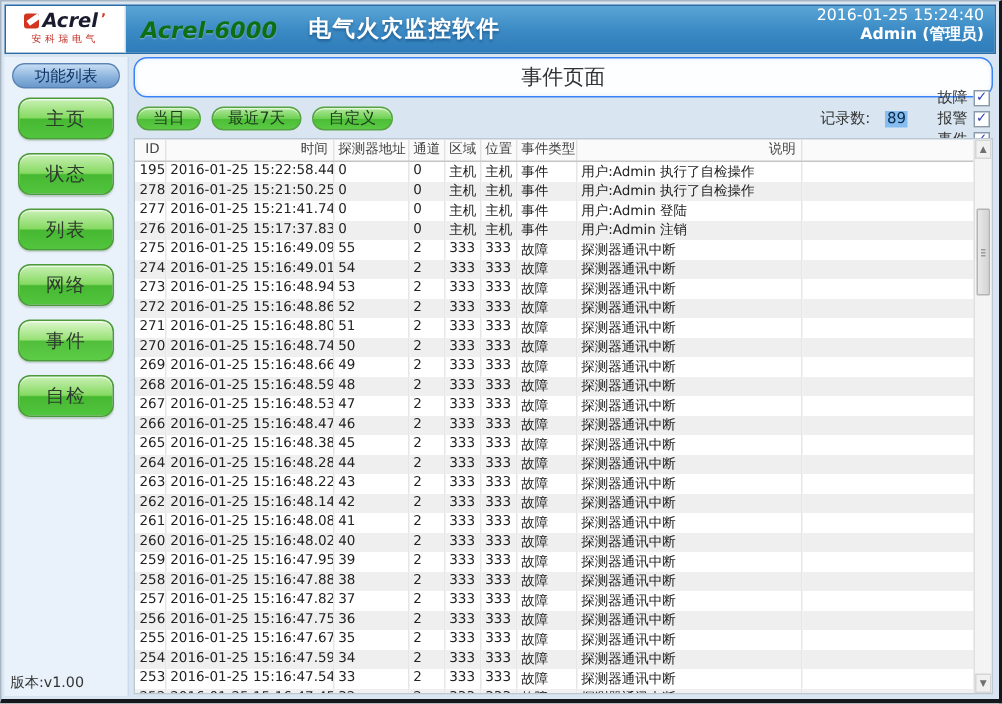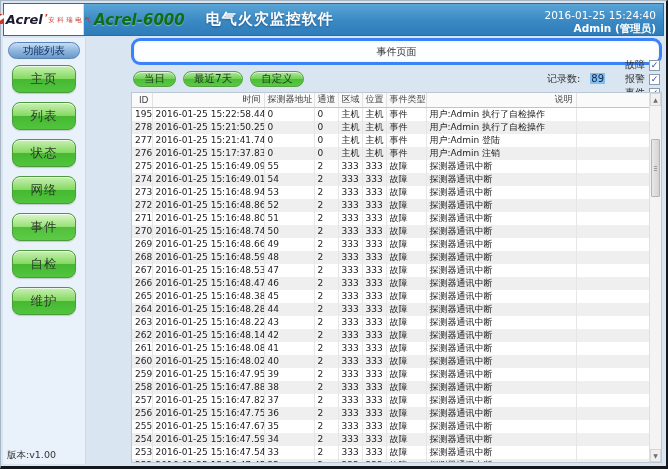--- a/index.html
+++ b/index.html
@@ -15,21 +15,21 @@
     background:#d9e6f2; padding:2px;
     display:flex; flex-direction:column;
   }
   
   .titlebar{
     height:33px; flex:0 0 33px; display:flex; align-items:stretch;
     background:linear-gradient(180deg,#5aa5d6 0%,#3a89c4 55%,#2e7cba 100%);
     border:1px solid #2a6ca6;
   }
   .logo-box{
-    width:80px; background:#ffffff; display:flex; 
+    width:80px; background:#ffffff; display:flex; flex-direction:column;
     align-items:center; justify-content:center; border-right:1px solid #cfdce8;
   }
   .brand-row{ display:flex; align-items:flex-start; gap:2px; }
   .logo-mark{
     width:10px; height:10px; background:#d23420; border-radius:2px;
     position:relative; overflow:hidden; margin-top:1px;
   }
   .logo-mark::after{
     content:""; position:absolute; left:2px; top:2px; width:9px; height:4px;
     background:#ffffff; transform:rotate(-35deg);
@@ -40,27 +40,27 @@
   .app-title{ flex:1; display:flex; align-items:center; padding-left:10px; gap:21px; white-space:nowrap;}
   .app-name{
     font-size:15px; font-weight:bold; font-style:italic; color:#0d6e12;
     text-shadow:0 1px 1px rgba(255,255,255,.35);
   }
   .app-subtitle{
     font-size:15px; font-weight:bold; color:#ffffff;
     text-shadow:0 1px 2px rgba(0,40,80,.45); letter-spacing:1px;
   }
   .header-right{
-    display:flex; flex-direction:column; justify-content:flex-end; align-items:flex-end;
+    display:flex; flex-direction:column; justify-content:flex-start; align-items:flex-end;
     padding-right:7px; color:#ffffff; line-height:1.25;
   }
   .header-datetime{ font-size:10.5px; }
   .header-user{ font-size:10.5px; font-weight:bold; }
   
-  .main-row{ flex:1; display:flex; min-height:0; margin-top:2px;gap:42px; }
+  .main-row{ flex:1; display:flex; min-height:0; margin-top:2px; }
   .sidebar{
     width:83px; flex:0 0 83px; background:#e9f1fa; position:relative;
     border-right:1px solid #c9dbec; padding-top:3px;
   }
   .func-pill{
     width:72px; height:17px; margin:1px auto 6px auto; border-radius:9px;
     background:linear-gradient(180deg,#c6ddf4 0%,#8cb4dd 55%,#6b99cc 100%);
     border:1px solid #5a84b4; color:#0e3264; font-size:10.5px;
     display:flex; align-items:center; justify-content:center;
   }
@@ -74,23 +74,23 @@
   }
   .nav-btn.active{
     background:linear-gradient(180deg,#ddf6cd 0%,#98e276 48%,#52bf3c 52%,#5ccc46 100%);
   }
   .version-label{
     position:absolute; left:4px; bottom:2px; font-size:9.5px; color:#333;margin-top:40px;
   }
   
   .content{ flex:1; min-width:0; display:flex; flex-direction:column; padding:0 2px 1px 3px; }
   .page-title-box{
-    height:27px; flex:0 0 27px; border:3px solid #3b82f6; border-radius:9px;
+    height:27px; flex:0 0 27px; border:1px solid #3b82f6; border-radius:9px;
     background:#fdfeff; display:flex; align-items:center; justify-content:center;
-    font-size:10px; color:#333; box-shadow:inset 0 0 3px rgba(160,200,235,.35);
+    font-size:14px; color:#333; box-shadow:inset 0 0 3px rgba(160,200,235,.35);
   }
   .filter-bar{
     height:22px; flex:0 0 22px; display:flex; align-items:center; margin-top:3px; padding:0 2px;
   }
   .filter-buttons{ display:flex; gap:7px; }
   .filter-btn{
     height:16px; padding:0 10px; border-radius:9px; font-size:10.5px; color:#1c3a1c;
     background:linear-gradient(180deg,#b2e89c 0%,#6fd153 50%,#4cbd36 52%,#5ac944 100%);
     border:1px solid #55a342; display:flex; align-items:center; cursor:pointer;
     box-shadow:inset 0 1px 0 rgba(255,255,255,.6);
@@ -164,26 +164,25 @@
       <span class="header-user">Admin (管理员)</span>
     </div>
   </div>
 
   <div class="main-row">
 
     <div class="sidebar">
       <div class="func-pill">功能列表</div>
       <nav id="sidebar-nav">
           <div class="nav-btn">主页</div>
+          <div class="nav-btn">状态</div>
           <div class="nav-btn">列表</div>
-          <div class="nav-btn">状态</div>
           <div class="nav-btn">网络</div>
           <div class="nav-btn active">事件</div>
           <div class="nav-btn">自检</div>
-          <div class="nav-btn">维护</div>
         </nav>
       <div class="version-label">版本:v1.00</div>
     </div>
 
     <div class="content">
       <div class="page-title-box">事件页面</div>
 
       <div class="filter-bar">
         <div class="filter-buttons" id="filter-buttons">
             <div class="filter-btn">当日</div>

